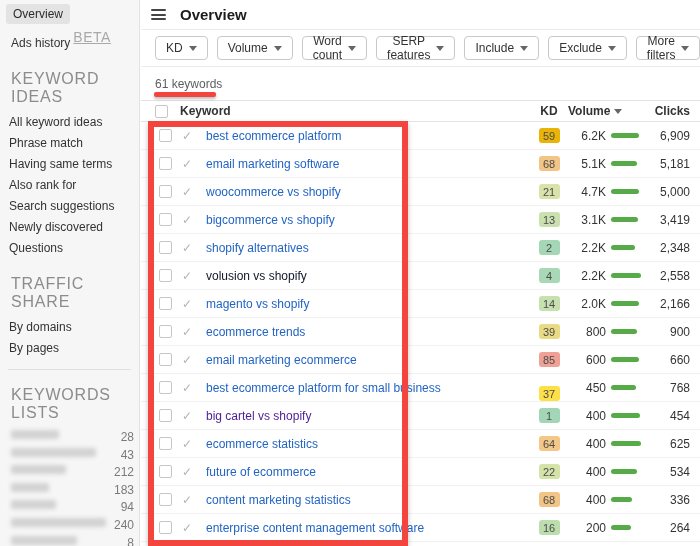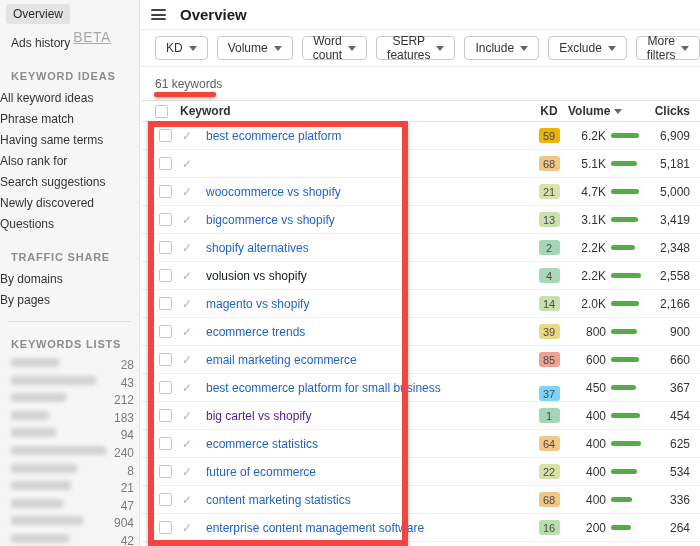--- a/index.html
+++ b/index.html
@@ -8,23 +8,23 @@
   .app { position:relative; width:700px; height:546px; }
 
   
   .sidebar { position:absolute; left:0; top:0; width:140px; height:546px;
     background:#f6f6f6; border-right:1px solid #e2e2e2; font-size:12px; }
   .nav-top { padding:4px 0 0 6px; }
   .nav-pill { display:inline-block; background:#e3e3e3; border-radius:3px;
     padding:3px 7px; color:#2b2b2b; cursor:pointer; }
   .nav-row { padding:5px 0 4px 5px; color:#333; cursor:pointer; }
   .beta { font-size:14px; color:#a9a9a9; vertical-align:super; letter-spacing:.5px; margin-left:3px;text-decoration:underline; }
-  .sec-title { padding:16px 0 6px 11px; font-size:11px; font-weight:bold;
+  .sec-title { padding:16px 0 6px 11px; font-size:16px; font-weight:normal;
     color:#8c8c8c; letter-spacing:.8px; }
-  .nav-item { padding:4px 0 4px 0; color:#333; cursor:pointer; line-height:13px; }
+  .nav-item { padding:4px 0 4px 9px; color:#333; cursor:pointer; line-height:13px; }
   .side-divider { border-top:1px solid #e0e0e0; margin:10px 8px 0 8px; }
   .kw-lists { padding-top:2px; }
   .list-row { height:17.6px; display:flex; align-items:flex-start; padding:0 5px 0 11px; cursor:pointer; }
   .blur-bar { height:9px; background:#d2d2d2; border-radius:2px; filter:blur(2px); }
   .list-count { margin-left:auto; color:#7a7a7a; }
 
   
   .main { position:absolute; left:141px; top:0; width:559px; height:546px; background:#fff; }
   .topbar { height:30px; display:flex; align-items:center; padding-left:10px;
     border-bottom:1px solid #ececec; }
@@ -265,20 +265,21 @@
     <span class="cell-vol vol">6.2K</span>
     <span class="cell-bar"><span class="bar-track">
       <span class="bar-fill" style="display: block; width: 70%; background: rgb(87, 170, 72);"></span>
     </span></span>
     <span class="cell-clk clicks">6,909</span>
   </div>
 
   <div class="trow">
     <span class="cb"></span>
     <span class="check">✓</span>
+    <a class="kw-link" style="color: rgb(34, 100, 196);">email marketing software</a>
     <span class="cell-kd"><span class="kd-badge" style="background: rgb(242, 196, 133);">68</span></span>
     <span class="cell-vol vol">5.1K</span>
     <span class="cell-bar"><span class="bar-track">
       <span class="bar-fill" style="display: block; width: 65%; background: rgb(87, 170, 72);"></span>
     </span></span>
     <span class="cell-clk clicks">5,181</span>
   </div>
 
   <div class="trow">
     <span class="cb"></span>
@@ -361,26 +362,26 @@
     <span class="cell-bar"><span class="bar-track">
       <span class="bar-fill" style="display: block; width: 70%; background: rgb(87, 170, 72);"></span>
     </span></span>
     <span class="cell-clk clicks">660</span>
   </div>
 
   <div class="trow">
     <span class="cb"></span>
     <span class="check">✓</span>
     <a class="kw-link" style="color: rgb(34, 100, 196);">best ecommerce platform for small business</a>
-    <span class="cell-kd"><span class="kd-badge" style="background: #7dd3fc; margin-top: 12px;">37</span></span>
+    <span class="cell-kd"><span class="kd-badge" style="background: #fde047; margin-top: 12px;">37</span></span>
     <span class="cell-vol vol">450</span>
     <span class="cell-bar"><span class="bar-track">
       <span class="bar-fill" style="display: block; width: 62%; background: rgb(87, 170, 72);"></span>
     </span></span>
-    <span class="cell-clk clicks">367</span>
+    <span class="cell-clk clicks">768</span>
   </div>
 
   <div class="trow">
     <span class="cb"></span>
     <span class="check">✓</span>
     <a class="kw-link" style="color: #4c1d95;">big cartel vs shopify</a>
     <span class="cell-kd"><span class="kd-badge" style="background: rgb(163, 214, 182);">1</span></span>
     <span class="cell-vol vol">400</span>
     <span class="cell-bar"><span class="bar-track">
       <span class="bar-fill" style="display: block; width: 72%; background: rgb(87, 170, 72);"></span>

